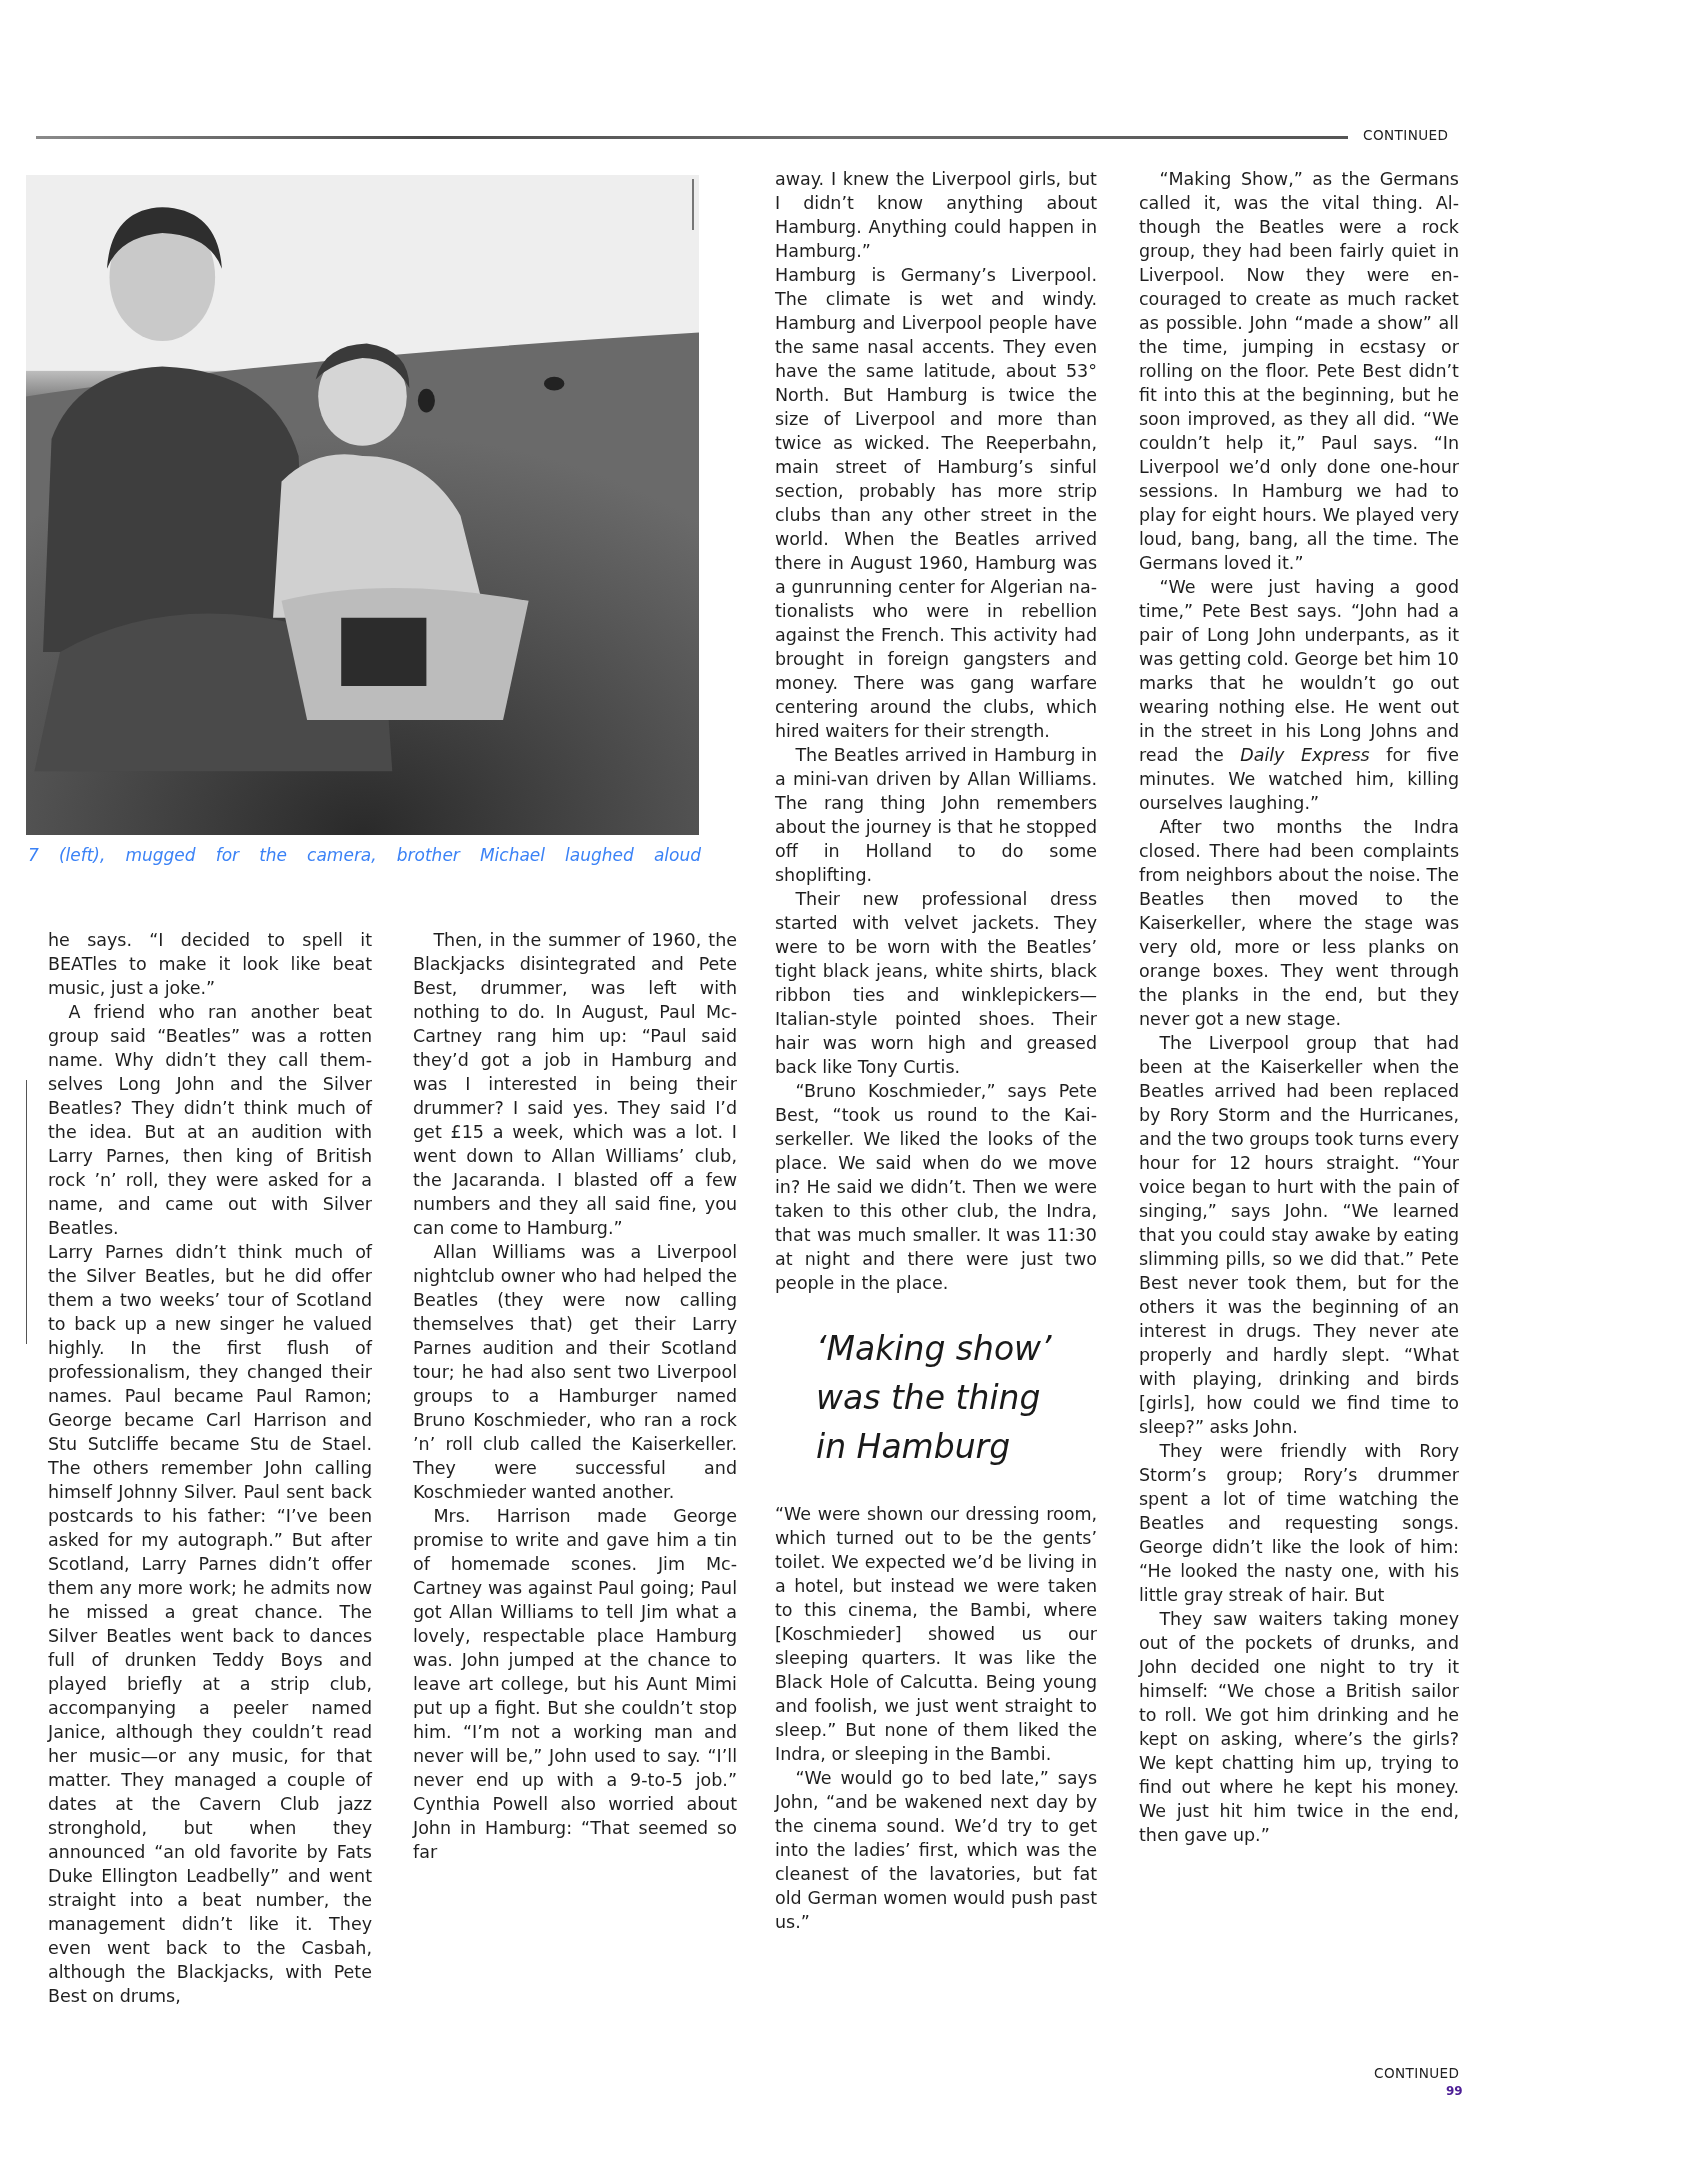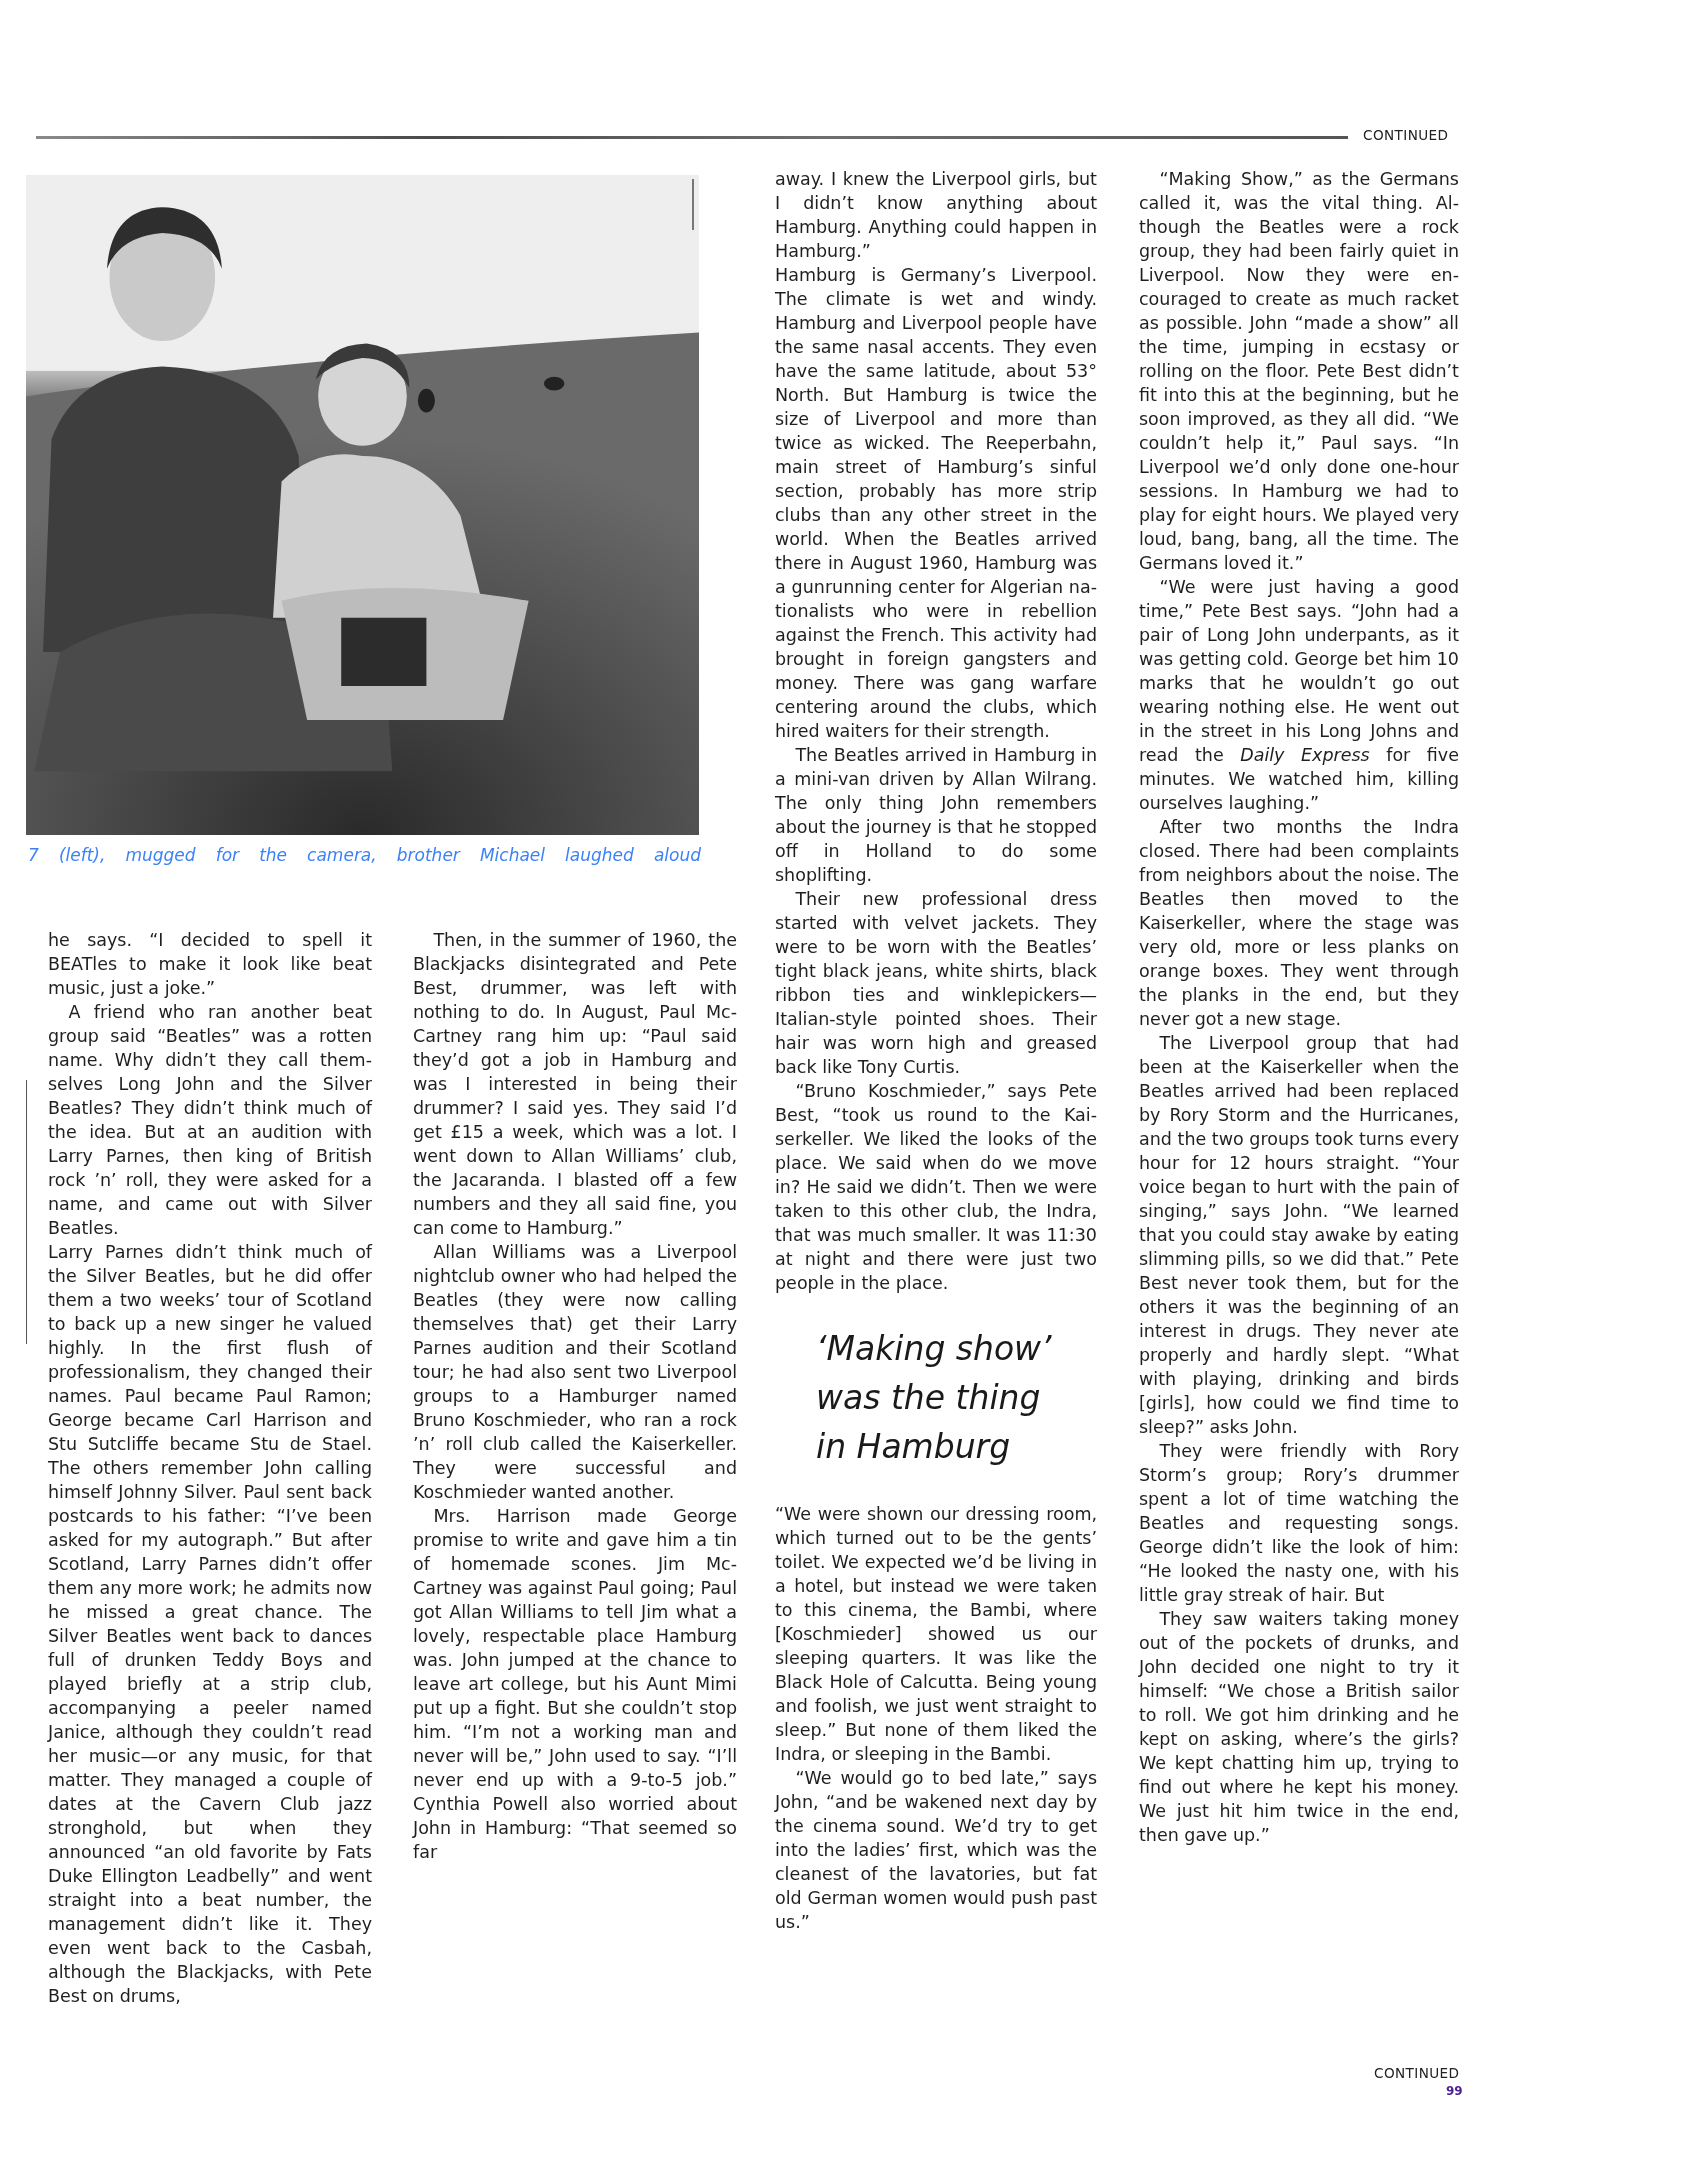--- a/index.html
+++ b/index.html
@@ -90,21 +90,21 @@
 
 <div class="col" id="col2">
   <p class="ind">Then, in the summer of 1960, the Blackjacks disintegrated and Pete Best, drummer, was left with nothing to do. In August, Paul Mc­Cartney rang him up: “Paul said they’d got a job in Hamburg and was I interested in being their drummer? I said yes. They said I’d get £15 a week, which was a lot. I went down to Allan Williams’ club, the Jacaranda. I blasted off a few numbers and they all said fine, you can come to Hamburg.”</p>
   <p class="ind">Allan Williams was a Liverpool nightclub owner who had helped the Beatles (they were now call­ing themselves that) get their Larry Parnes audition and their Scotland tour; he had also sent two Liv­erpool groups to a Hamburger named Bruno Koschmieder, who ran a rock ’n’ roll club called the Kaiserkeller. They were successful and Koschmieder wanted another.</p>
   <p class="ind">Mrs. Harrison made George promise to write and gave him a tin of homemade scones. Jim Mc­Cartney was against Paul going; Paul got Allan Williams to tell Jim what a lovely, respectable place Hamburg was. John jumped at the chance to leave art college, but his Aunt Mimi put up a fight. But she couldn’t stop him. “I’m not a working man and never will be,” John used to say. “I’ll never end up with a 9-to-5 job.” Cynthia Powell also worried about John in Hamburg: “That seemed so far</p>
 </div>
 
 <div class="col" id="col3">
   <p>away. I knew the Liverpool girls, but I didn’t know anything about Hamburg. Anything could happen in Hamburg.”</p>
   <p class="gap">Hamburg is Germany’s Liver­pool. The climate is wet and windy. Hamburg and Liverpool people have the same nasal ac­cents. They even have the same latitude, about 53° North. But Hamburg is twice the size of Liv­erpool and more than twice as wicked. The Reeperbahn, main street of Hamburg’s sinful section, probably has more strip clubs than any other street in the world. When the Beatles arrived there in August 1960, Hamburg was a gun­running center for Algerian na­tionalists who were in rebellion against the French. This activity had brought in foreign gangsters and money. There was gang war­fare centering around the clubs, which hired waiters for their strength.</p>
-  <p class="ind">The Beatles arrived in Hamburg in a mini-van driven by Allan Wil­rang. The only thing John remem­bers about the journey is that he stopped off in Holland to do some shoplifting.</p>
+  <p class="ind">The Beatles arrived in Hamburg in a mini-van driven by Allan Wil­liams. The rang thing John remem­bers about the journey is that he stopped off in Holland to do some shoplifting.</p>
   <p class="ind">Their new professional dress started with velvet jackets. They were to be worn with the Beatles’ tight black jeans, white shirts, black ribbon ties and winklepick­ers—Italian-style pointed shoes. Their hair was worn high and greased back like Tony Curtis.</p>
   <p class="ind">“Bruno Koschmieder,” says Pete Best, “took us round to the Kai­serkeller. We liked the looks of the place. We said when do we move in? He said we didn’t. Then we were taken to this other club, the Indra, that was much smaller. It was 11:30 at night and there were just two people in the place.</p>
   <div class="pull-quote">
     <div>‘Making show’</div>
     <div>was the thing</div>
     <div>in Hamburg</div>
   </div>
   <p>“We were shown our dressing room, which turned out to be the gents’ toilet. We expected we’d be living in a hotel, but instead we were taken to this cinema, the Bambi, where [Koschmieder] showed us our sleeping quarters. It was like the Black Hole of Cal­cutta. Being young and foolish, we just went straight to sleep.” But none of them liked the Indra, or sleeping in the Bambi.</p>
   <p class="ind">“We would go to bed late,” says John, “and be wakened next day by the cinema sound. We’d try to get into the ladies’ first, which was the cleanest of the lav­atories, but fat old German women would push past us.”</p>
 </div>

